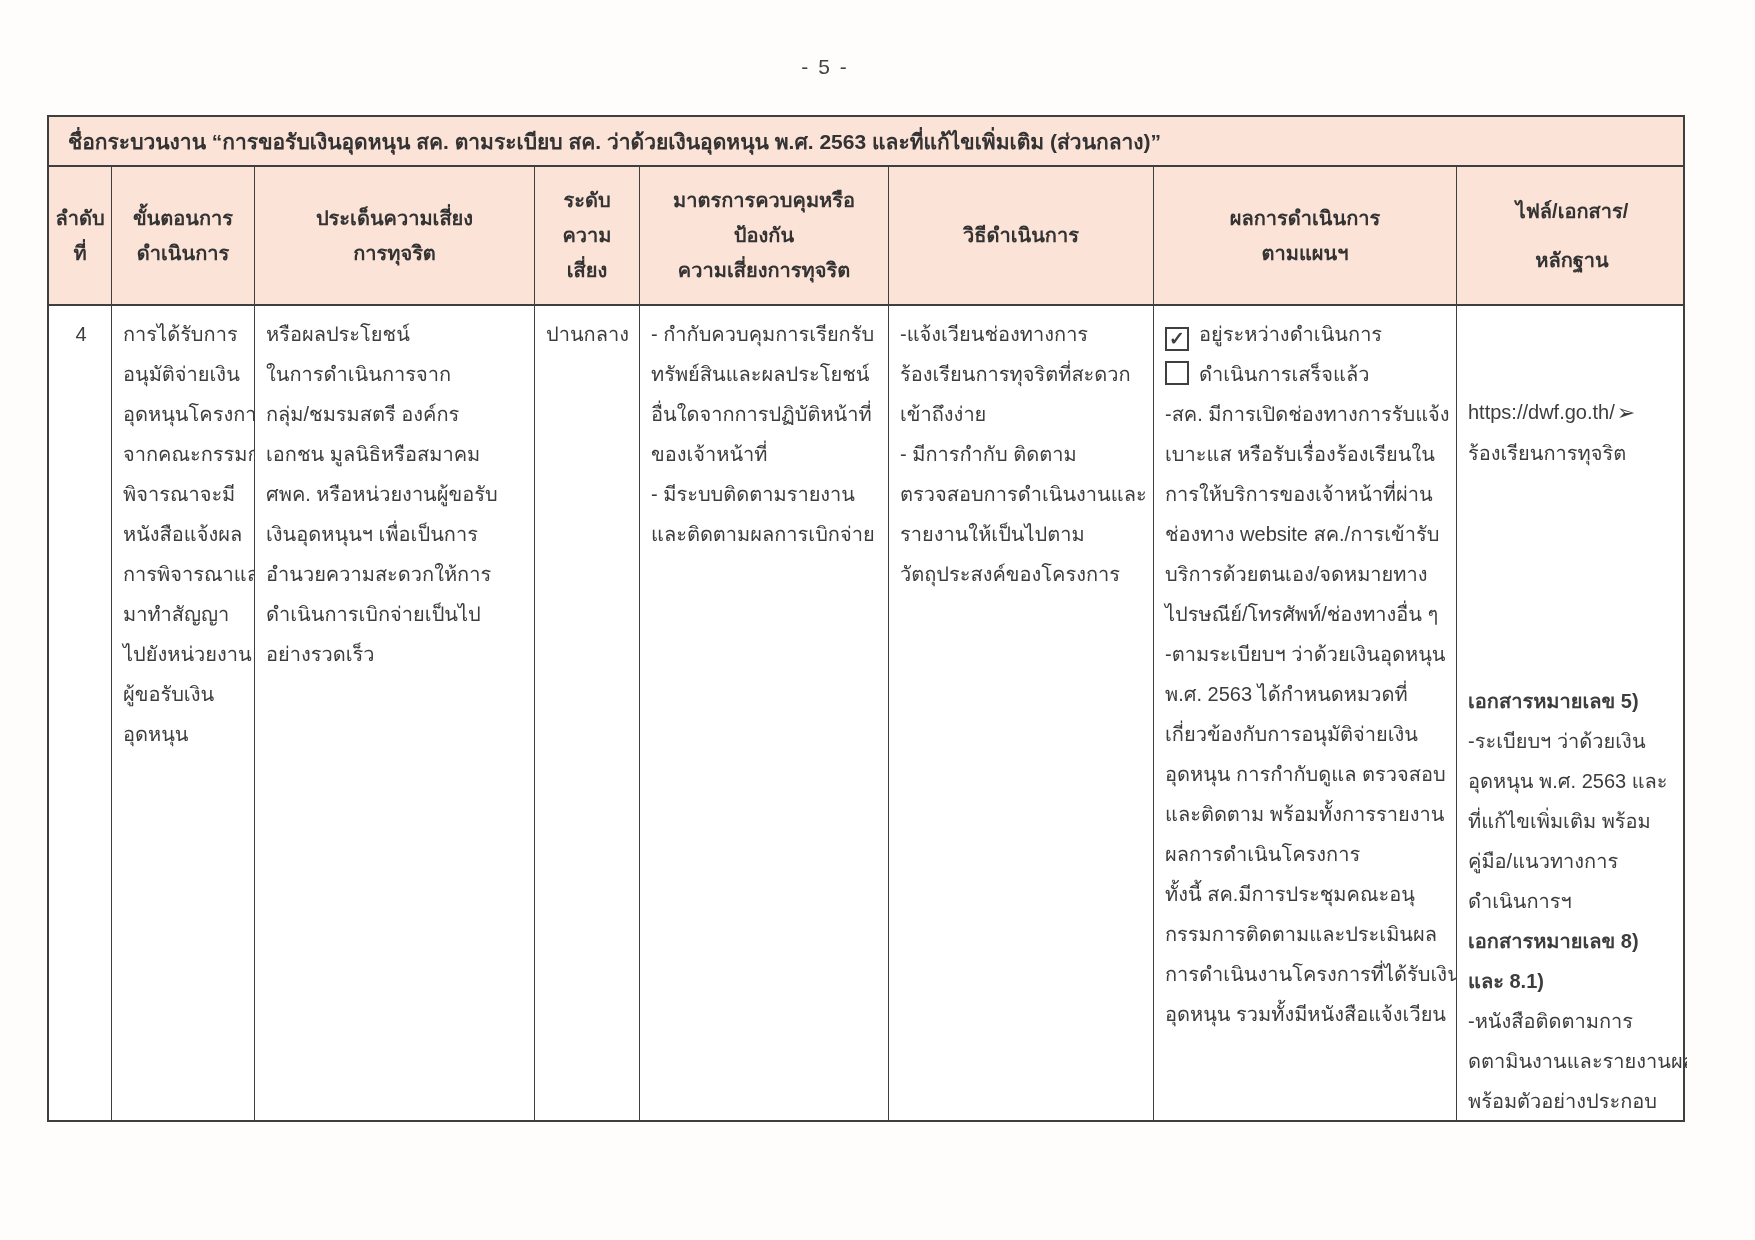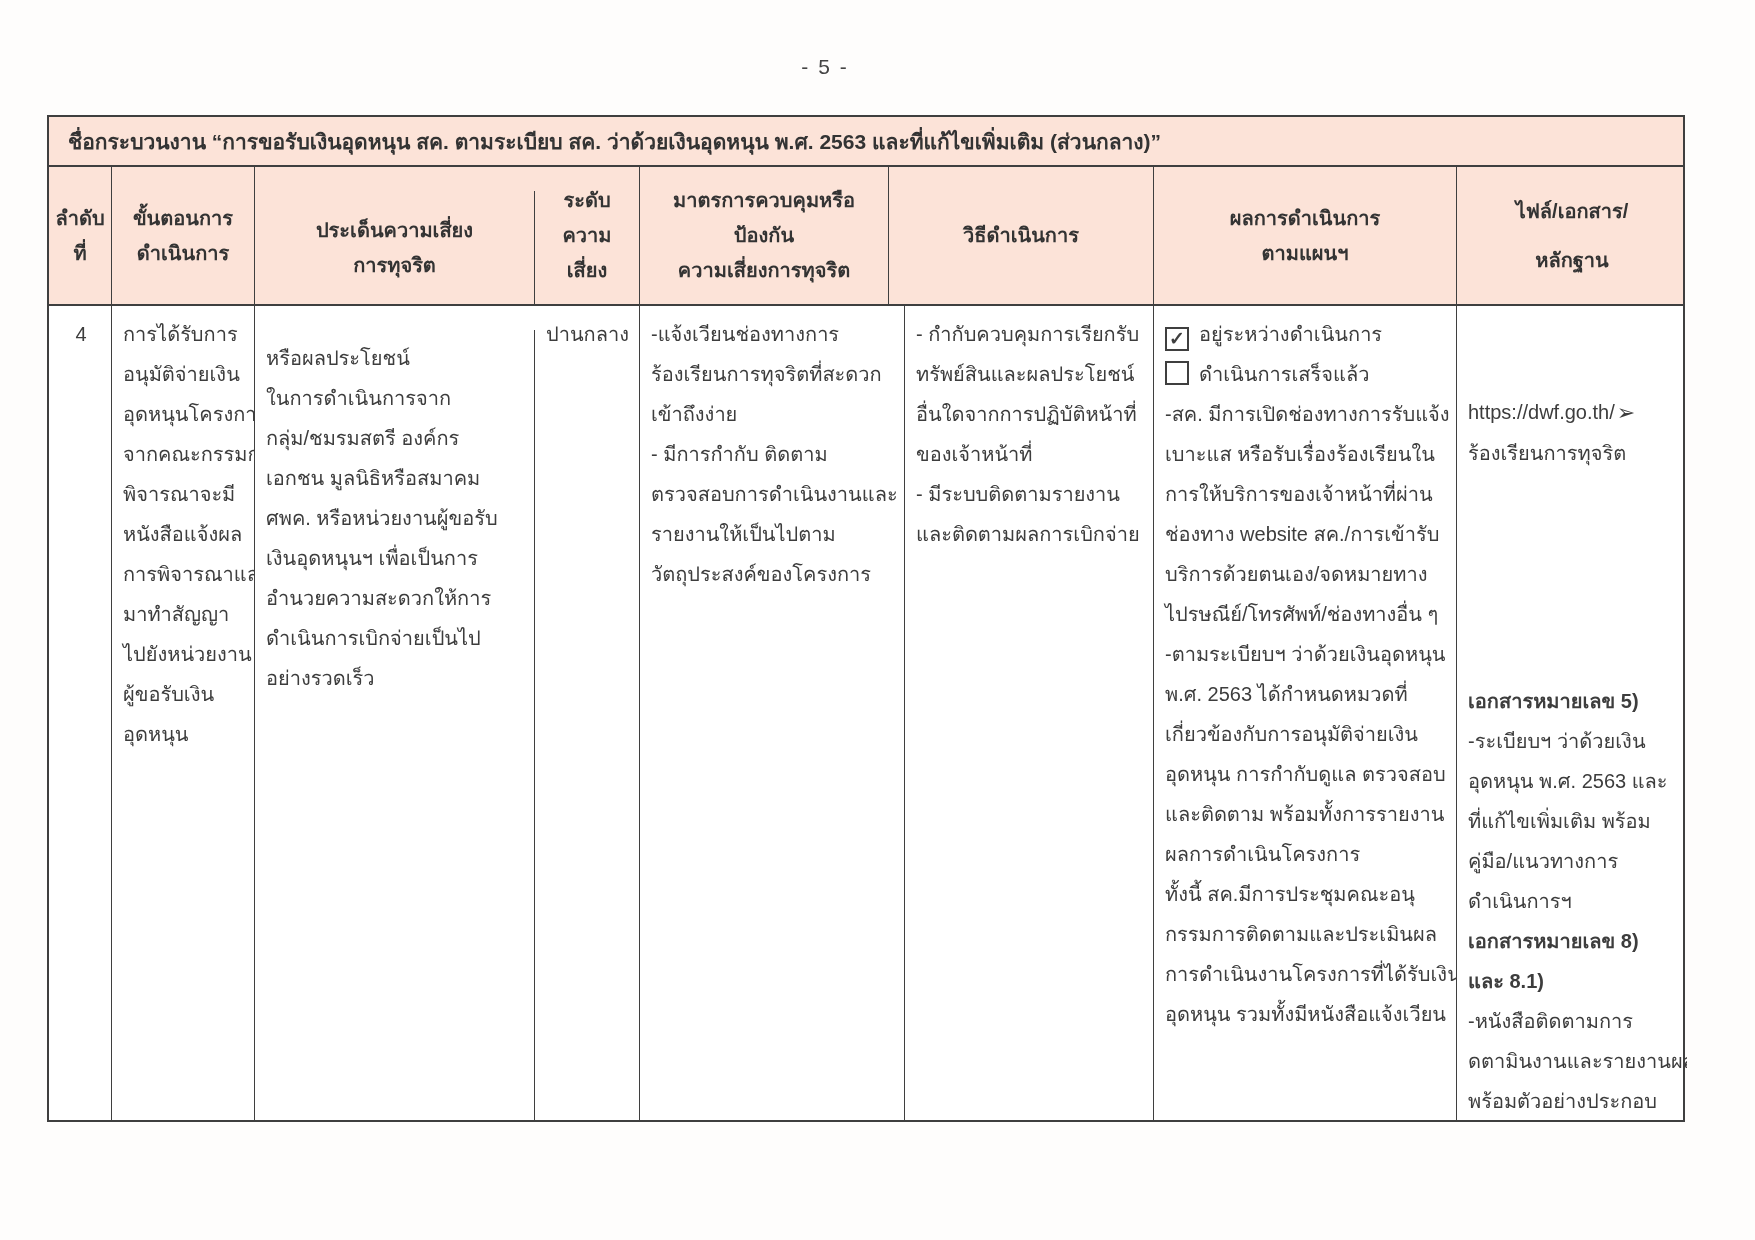--- a/index.html
+++ b/index.html
@@ -46,21 +46,21 @@
   .hcell:last-child, .cell:last-child { border-right:none; }
   .body-row { display:flex; height:814px; background:#fff; box-sizing:border-box; }
   .cell {
     border-right:1.5px solid var(--line, #3f3f3f);
     box-sizing:border-box;
     padding:8px 9px 0 11px;
     font-size:20px; line-height:40px;
     overflow:hidden;
   }
   .w1 { flex:0 0 63px; }  .w2 { flex:0 0 143px; }
-  .w3 { flex:0 0 280px;margin-top:24px; } .w4 { flex:0 0 105px; }
+  .w3 { flex:0 0 280px; } .w4 { flex:0 0 105px; }
   .w5 { flex:0 0 249px; } .w6 { flex:0 0 265px; }
   .w7 { flex:0 0 303px; } .w8 { flex:0 0 230px;gap:14px; }
   .center { text-align:center; }
   .cell-line { white-space:nowrap; }
   .bold { font-weight:bold; }
   .cb-line { white-space:nowrap; }
   .checkbox {
     display:inline-block; width:20px; height:20px;
     border:2.5px solid var(--line, #3f3f3f);
     box-sizing:content-box;
@@ -152,37 +152,37 @@
           <div class="cell-line">เงินอุดหนุนฯ เพื่อเป็นการ</div>
           <div class="cell-line">อำนวยความสะดวกให้การ</div>
           <div class="cell-line">ดำเนินการเบิกจ่ายเป็นไป</div>
           <div class="cell-line">อย่างรวดเร็ว</div>
         </div>
 
       <div class="cell w4">
         <span>ปานกลาง</span>
       </div>
 
+      <div class="cell w5">
+          <div class="cell-line">- กำกับควบคุมการเรียกรับ</div>
+          <div class="cell-line">ทรัพย์สินและผลประโยชน์</div>
+          <div class="cell-line">อื่นใดจากการปฏิบัติหน้าที่</div>
+          <div class="cell-line">ของเจ้าหน้าที่</div>
+          <div class="cell-line">- มีระบบติดตามรายงาน</div>
+          <div class="cell-line">และติดตามผลการเบิกจ่าย</div>
+        </div>
+
       <div class="cell w6">
           <div class="cell-line">-แจ้งเวียนช่องทางการ</div>
           <div class="cell-line">ร้องเรียนการทุจริตที่สะดวก</div>
           <div class="cell-line">เข้าถึงง่าย</div>
           <div class="cell-line">- มีการกำกับ ติดตาม</div>
           <div class="cell-line">ตรวจสอบการดำเนินงานและ</div>
           <div class="cell-line">รายงานให้เป็นไปตาม</div>
           <div class="cell-line">วัตถุประสงค์ของโครงการ</div>
-        </div>
-
-      <div class="cell w5">
-          <div class="cell-line">- กำกับควบคุมการเรียกรับ</div>
-          <div class="cell-line">ทรัพย์สินและผลประโยชน์</div>
-          <div class="cell-line">อื่นใดจากการปฏิบัติหน้าที่</div>
-          <div class="cell-line">ของเจ้าหน้าที่</div>
-          <div class="cell-line">- มีระบบติดตามรายงาน</div>
-          <div class="cell-line">และติดตามผลการเบิกจ่าย</div>
         </div>
 
       <div class="cell w7">
         <div class="cb-line">
           <span class="checkbox">✓</span><span>อยู่ระหว่างดำเนินการ</span>
         </div>
         <div class="cb-line">
           <span class="checkbox"></span><span>ดำเนินการเสร็จแล้ว</span>
         </div>
         <div>

